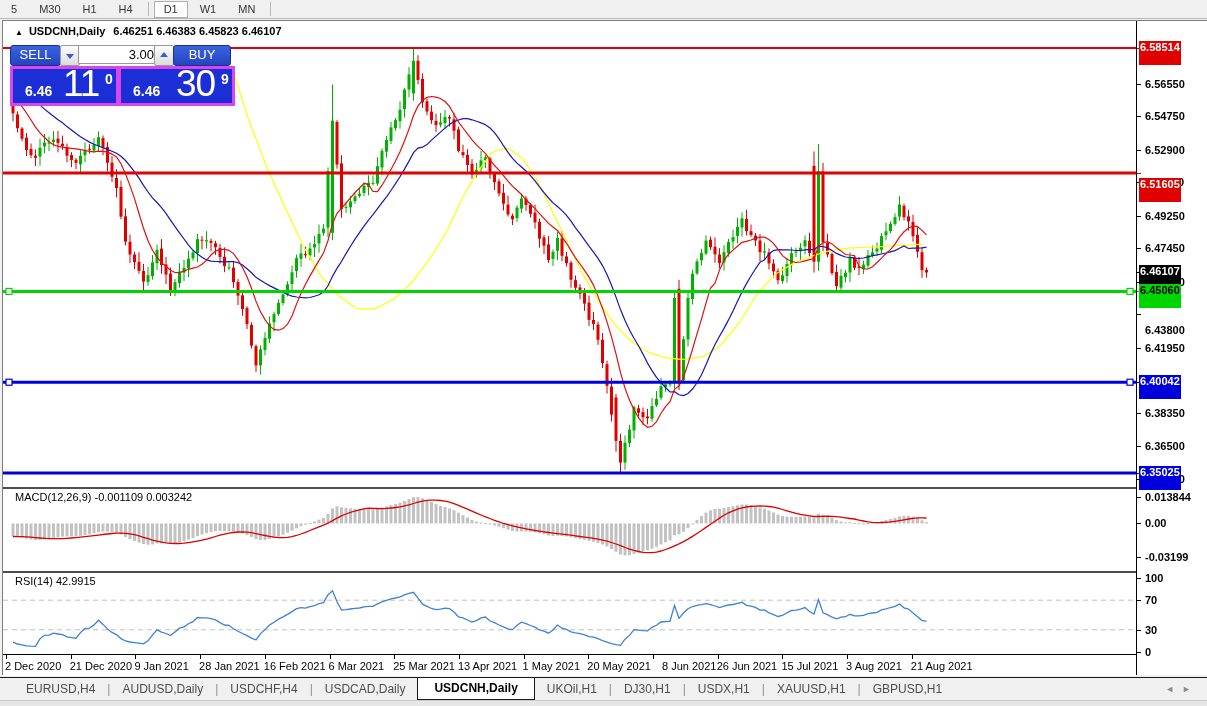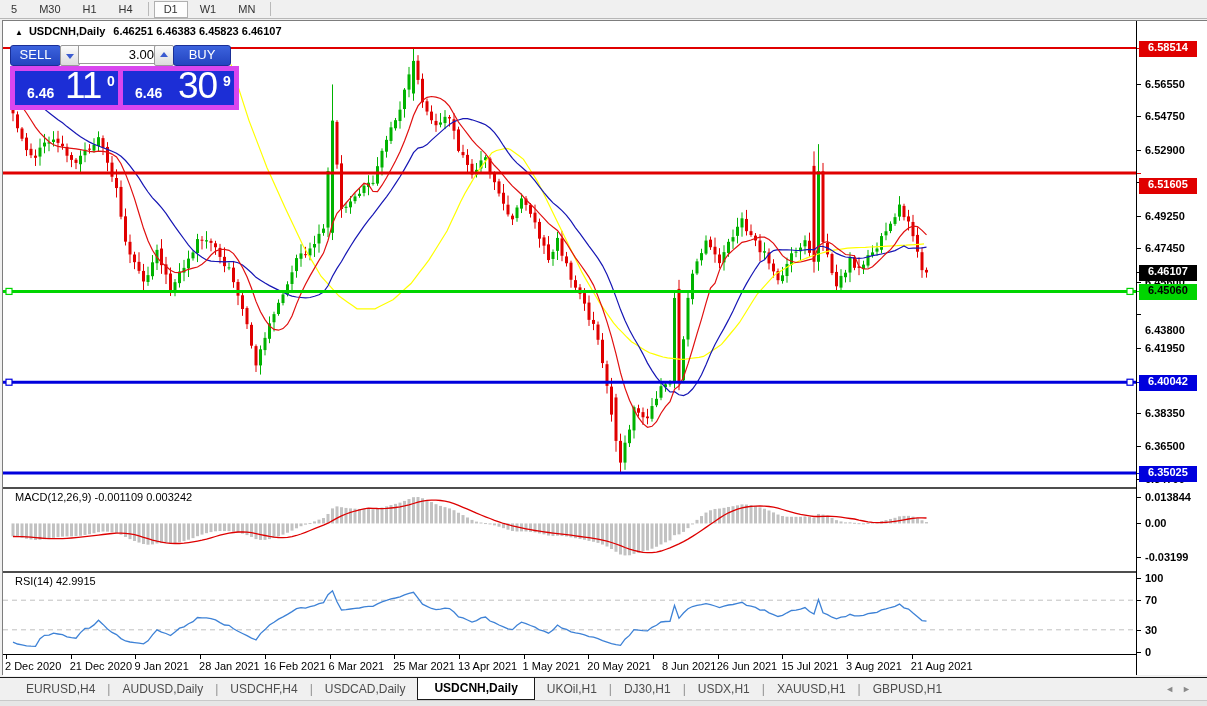--- a/index.html
+++ b/index.html
@@ -22,21 +22,21 @@
   
   .vline-right{position:absolute;left:1133px;top:0;width:1px;height:654px;background:#000;}
   .sep{position:absolute;left:0;width:1205px;background:#fff;border-top:2px solid #4e4e4e;}
 
   svg{position:absolute;left:0;top:0;overflow:visible;}
 
   
   #axis-col{position:absolute;left:1134px;top:0;width:71px;height:654px;background:#fff;font-size:11px;}
   .tick-label{position:absolute;left:8px;color:#000;font-weight:700;white-space:nowrap;}
   .tick-dash{position:absolute;left:0;width:4px;height:1px;background:#000;}
-  .badge{position:absolute;left:2px;padding:0 9px;height:16px;line-height:13px;font-weight:700;white-space:nowrap;}
+  .badge{position:absolute;left:2px;padding:0 1px;height:24px;line-height:13px;font-weight:700;white-space:nowrap;}
 
   
   .ind-label{position:absolute;left:12px;font-size:11px;color:#000;z-index:5;}
 
   
   #date-axis{position:absolute;left:0px;top:633px;width:1133px;height:21px;background:#fff;border-top:1px solid #000;}
   .date-label{position:absolute;top:5px;font-size:11px;color:#000;white-space:nowrap;}
   .date-tick{position:absolute;top:0;width:1px;height:4px;background:#000;}
 
   
@@ -47,21 +47,21 @@
   #buy-btn{left:163px;width:56px;}
   .spin{position:absolute;top:0;width:18px;height:19px;background:linear-gradient(#fcfcfc,#dcdcdc);
         border:1px solid #9a9a9a;border-radius:2px;}
   .spin .tri-d{position:absolute;left:5px;top:8px;width:0;height:0;border-left:4px solid transparent;
         border-right:4px solid transparent;border-top:5px solid #3b5bd0;}
   .spin .tri-u{position:absolute;left:5px;top:6px;width:0;height:0;border-left:4px solid transparent;
         border-right:4px solid transparent;border-bottom:5px solid #3b5bd0;}
   #vol-field{position:absolute;left:68px;top:0;width:75px;height:17px;background:#fff;border:1px solid #9a9a9a;
         font-size:13px;text-align:right;padding-right:6px;line-height:17px;color:#000;}
   #spin-down{left:50px;} #spin-up{left:144px;}
-  .quote-box{position:absolute;top:21px;height:34px;background:#1c2ed6;border:5px solid #d946ef;color:#fff;}
+  .quote-box{position:absolute;top:21px;height:34px;background:#1c2ed6;border:3px solid #d946ef;color:#fff;}
   #bid-box{left:0;width:103px;} #ask-box{left:108px;width:111px;}
   .q-small{position:absolute;left:12px;bottom:4px;font-size:14px;font-weight:700;}
   .q-big{position:absolute;left:50px;top:-6px;font-size:37px;font-weight:400;letter-spacing:-1px;}
   #ask-box .q-big{left:55px;}
   .q-sup{position:absolute;top:2px;font-size:14px;font-weight:700;}
   #bid-box .q-sup{left:92px;} #ask-box .q-sup{left:100px;}
 
   
   #tab-bar{position:absolute;left:0;top:677px;width:1207px;height:23px;background:#f0f0f0;
            border-top:1px solid #1a1a1a;font-size:12px;color:#4d4d4d;}

